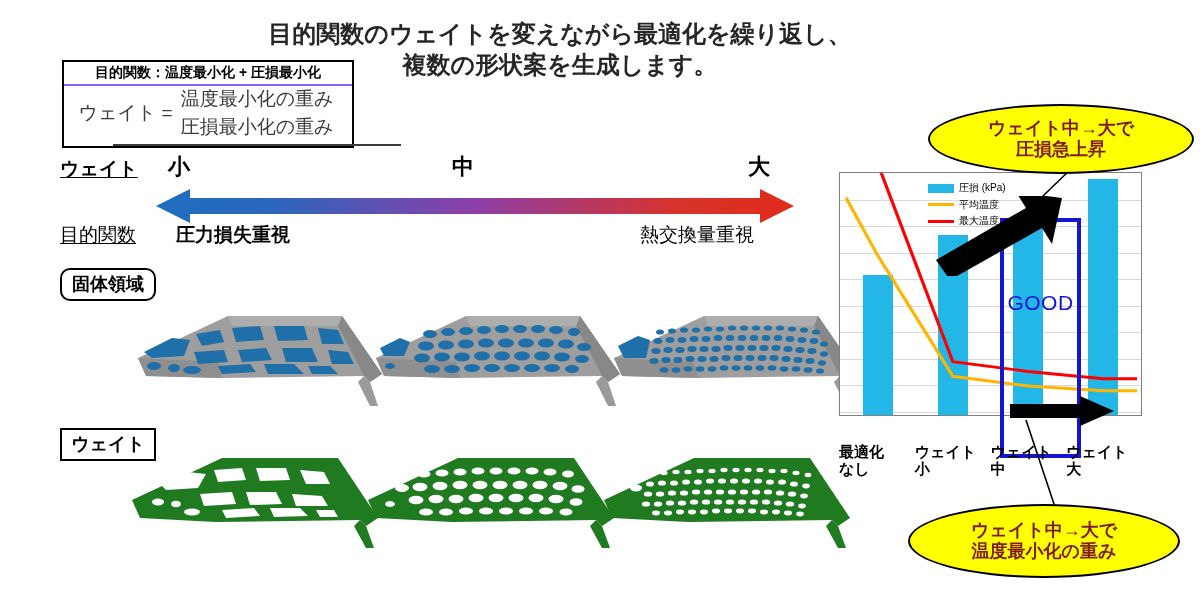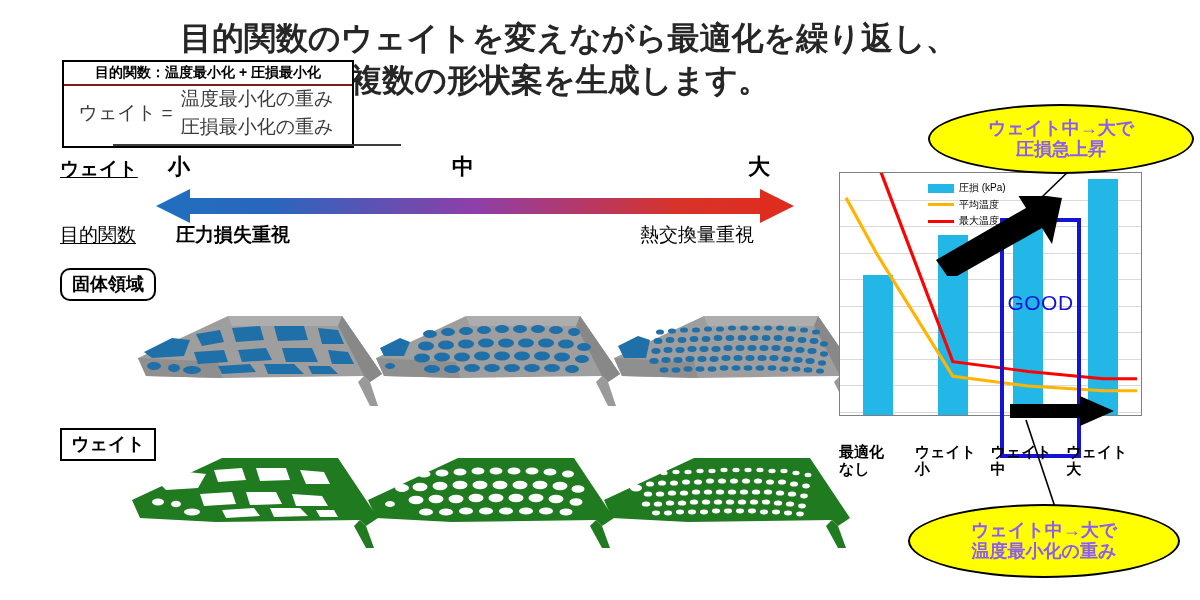--- a/index.html
+++ b/index.html
@@ -1,25 +1,25 @@
 <!DOCTYPE html>
 <html><head>
 <meta charset="utf-8">
 <style>
   html,body{margin:0;padding:0;}
   body{width:1200px;height:600px;background:#fff;font-family:"Liberation Sans","DejaVu Sans",sans-serif;overflow:hidden;position:relative;}
   #root{position:absolute;left:0;top:0;width:1200px;height:600px;}
 
   .title{position:absolute;left:180px;top:18px;width:760px;text-align:center;
-         font-size:32px;font-weight:bold;color:#262626;line-height:1.30;letter-spacing:0px;}
+         font-size:24px;font-weight:bold;color:#262626;line-height:1.30;letter-spacing:0px;}
   .title div{white-space:nowrap;}
 
   
   .fbox{position:absolute;left:62px;top:60px;width:292px;border:2px solid #000;background:#fff;box-sizing:border-box;}
-  .fbox-head{border-bottom:2px solid #7f1d1d;text-align:center;font-size:14px;font-weight:bold;color:#000;padding:3px 2px 4px;line-height:1.1;}
+  .fbox-head{border-bottom:2px solid #8b5cf6;text-align:center;font-size:14px;font-weight:bold;color:#000;padding:3px 2px 4px;line-height:1.1;}
   .fbox-body{display:flex;align-items:center;justify-content:center;padding:0 6px 6px;}
   .fbox-lhs{font-size:19px;color:#3b3b3b;white-space:nowrap;padding-right:4px;}
   .frac{display:flex;flex-direction:column;align-items:center;}
   .frac .num{font-size:19px;color:#3b3b3b;padding:0 4px 1px;white-space:nowrap;}
   .frac .bar{height:2px;background:#3b3b3b;width:100%;}
   .frac .den{font-size:19px;color:#3b3b3b;padding:1px 4px 0;white-space:nowrap;}
 
   
   .lbl-weight{position:absolute;left:60px;top:156px;font-size:19px;font-weight:bold;color:#000;
               text-decoration:underline;text-underline-offset:2px;}
@@ -51,21 +51,21 @@
   .legend .swatch-line{width:26px;height:0;border-top:3px solid #000;margin-right:5px;}
   .xlabels{position:absolute;left:839px;top:444px;width:303px;display:flex;}
   .xlab{flex:1;text-align:left;font-size:15px;font-weight:bold;color:#000;line-height:1.12;}
   .goodbox{position:absolute;left:1000px;top:218px;width:81px;height:240px;border:4px solid #1414d2;box-sizing:border-box;}
   .goodtext{position:absolute;left:1001px;top:291px;width:79px;text-align:center;
             font-size:21px;color:#1414d2;font-weight:normal;letter-spacing:.5px;}
 
   
   .callout{position:absolute;background:#ffff00;border:2px solid #000;border-radius:50%;
            display:flex;flex-direction:column;align-items:center;justify-content:center;
-           font-size:18px;font-weight:bold;color:#8b5cf6;line-height:1.16;text-align:center;}
+           font-size:18px;font-weight:bold;color:#7f1d1d;line-height:1.16;text-align:center;}
   .co-top{left:928px;top:104px;width:262px;height:66px;}
   .co-bot{left:908px;top:504px;width:268px;height:70px;}
   .leader{position:absolute;}
 </style>
 </head>
 <body>
 
 <div id="root">
 
   <div class="title">

